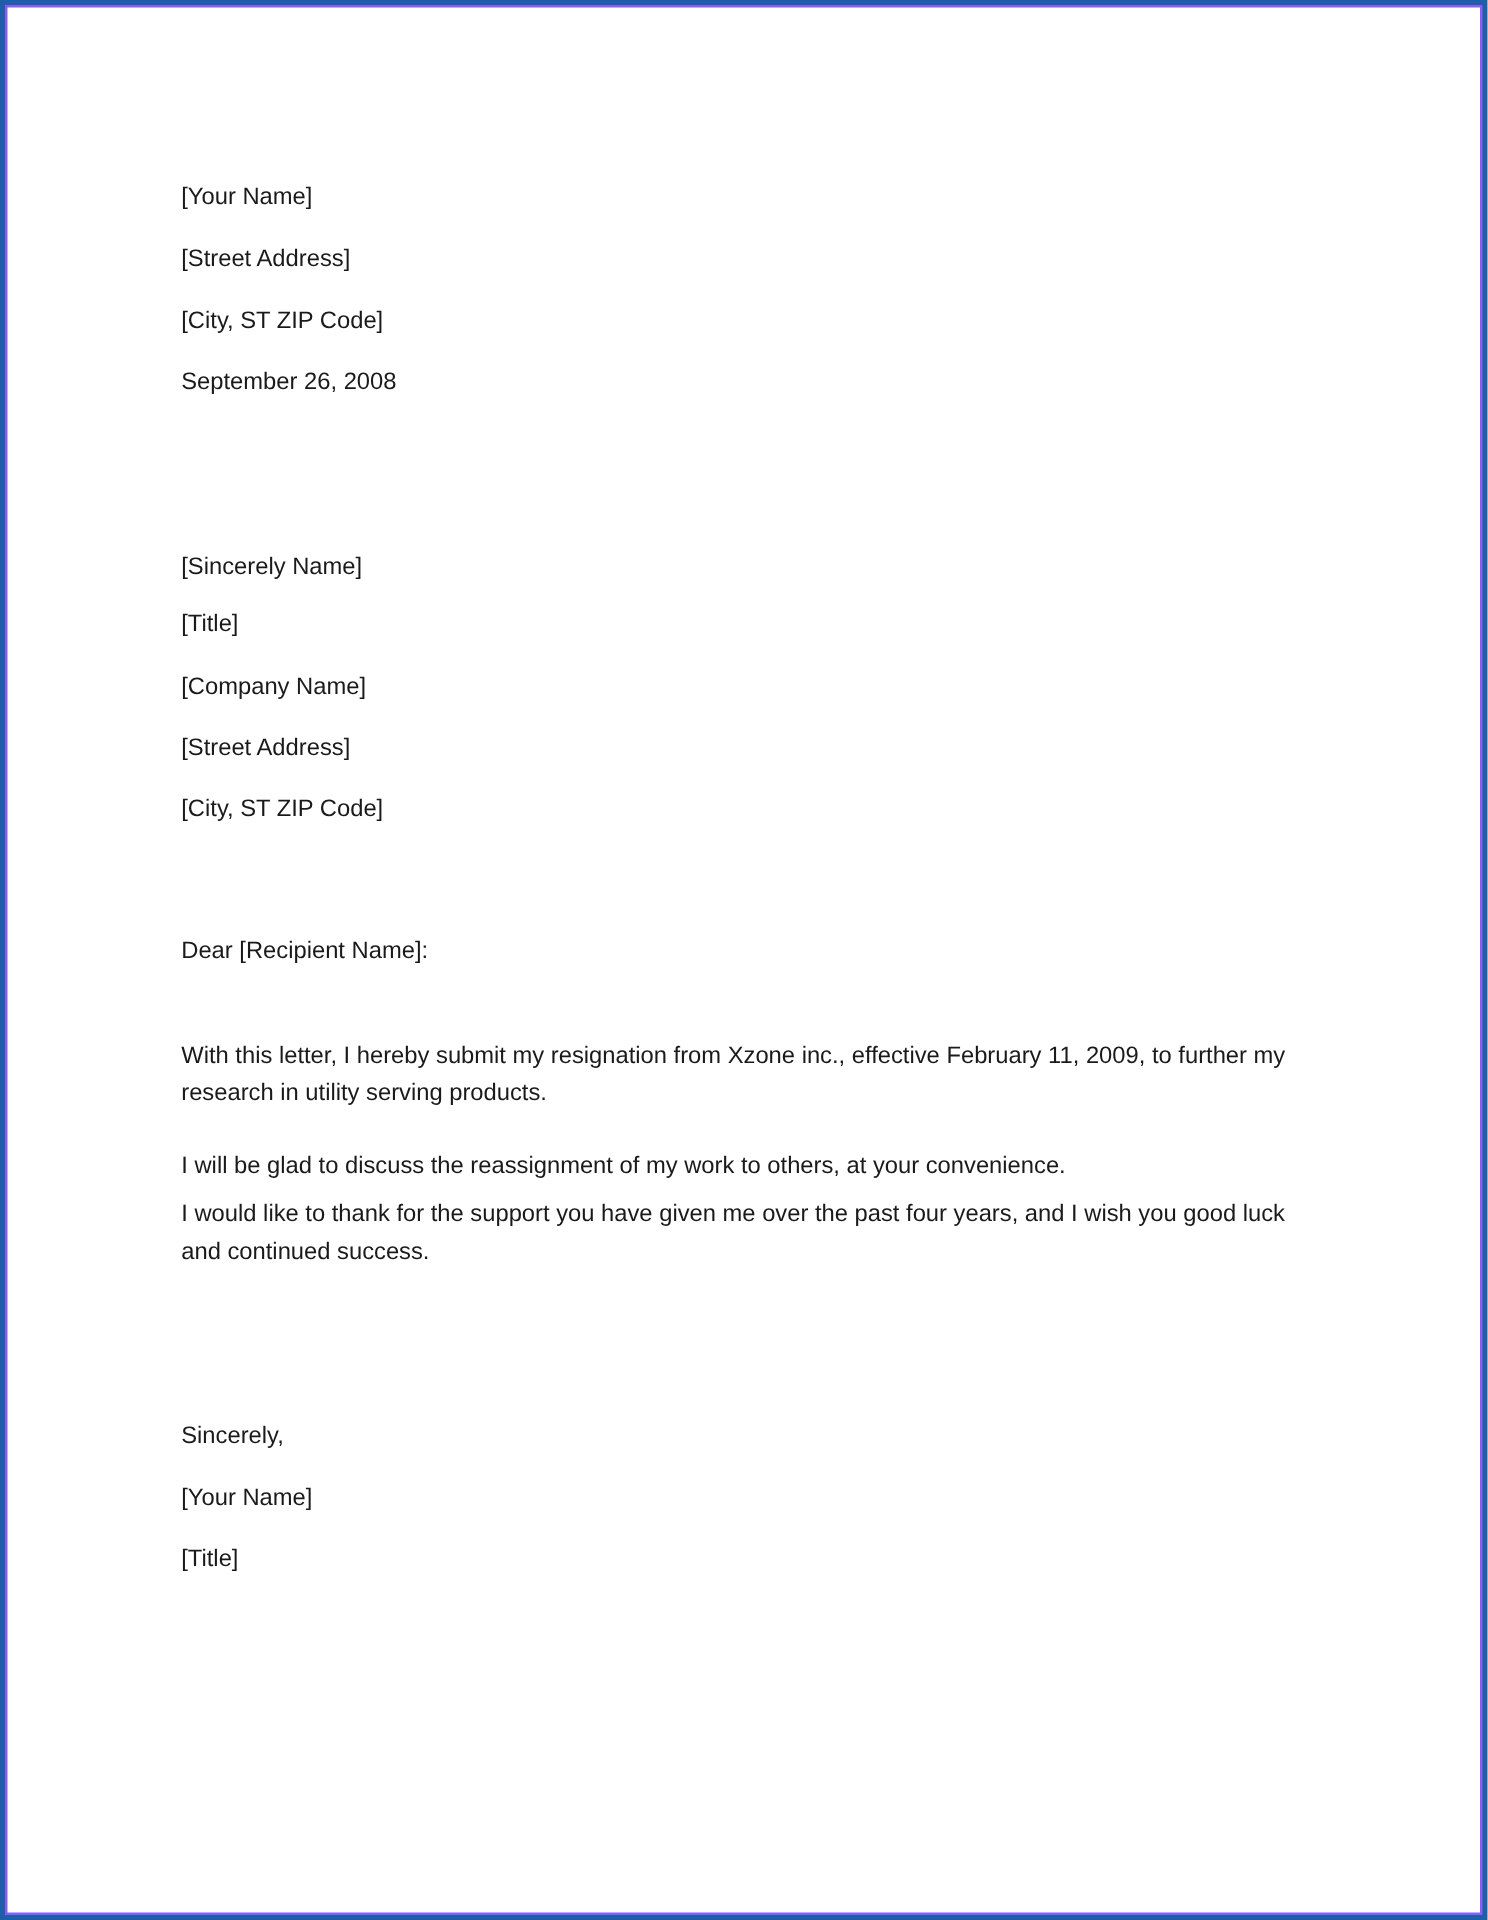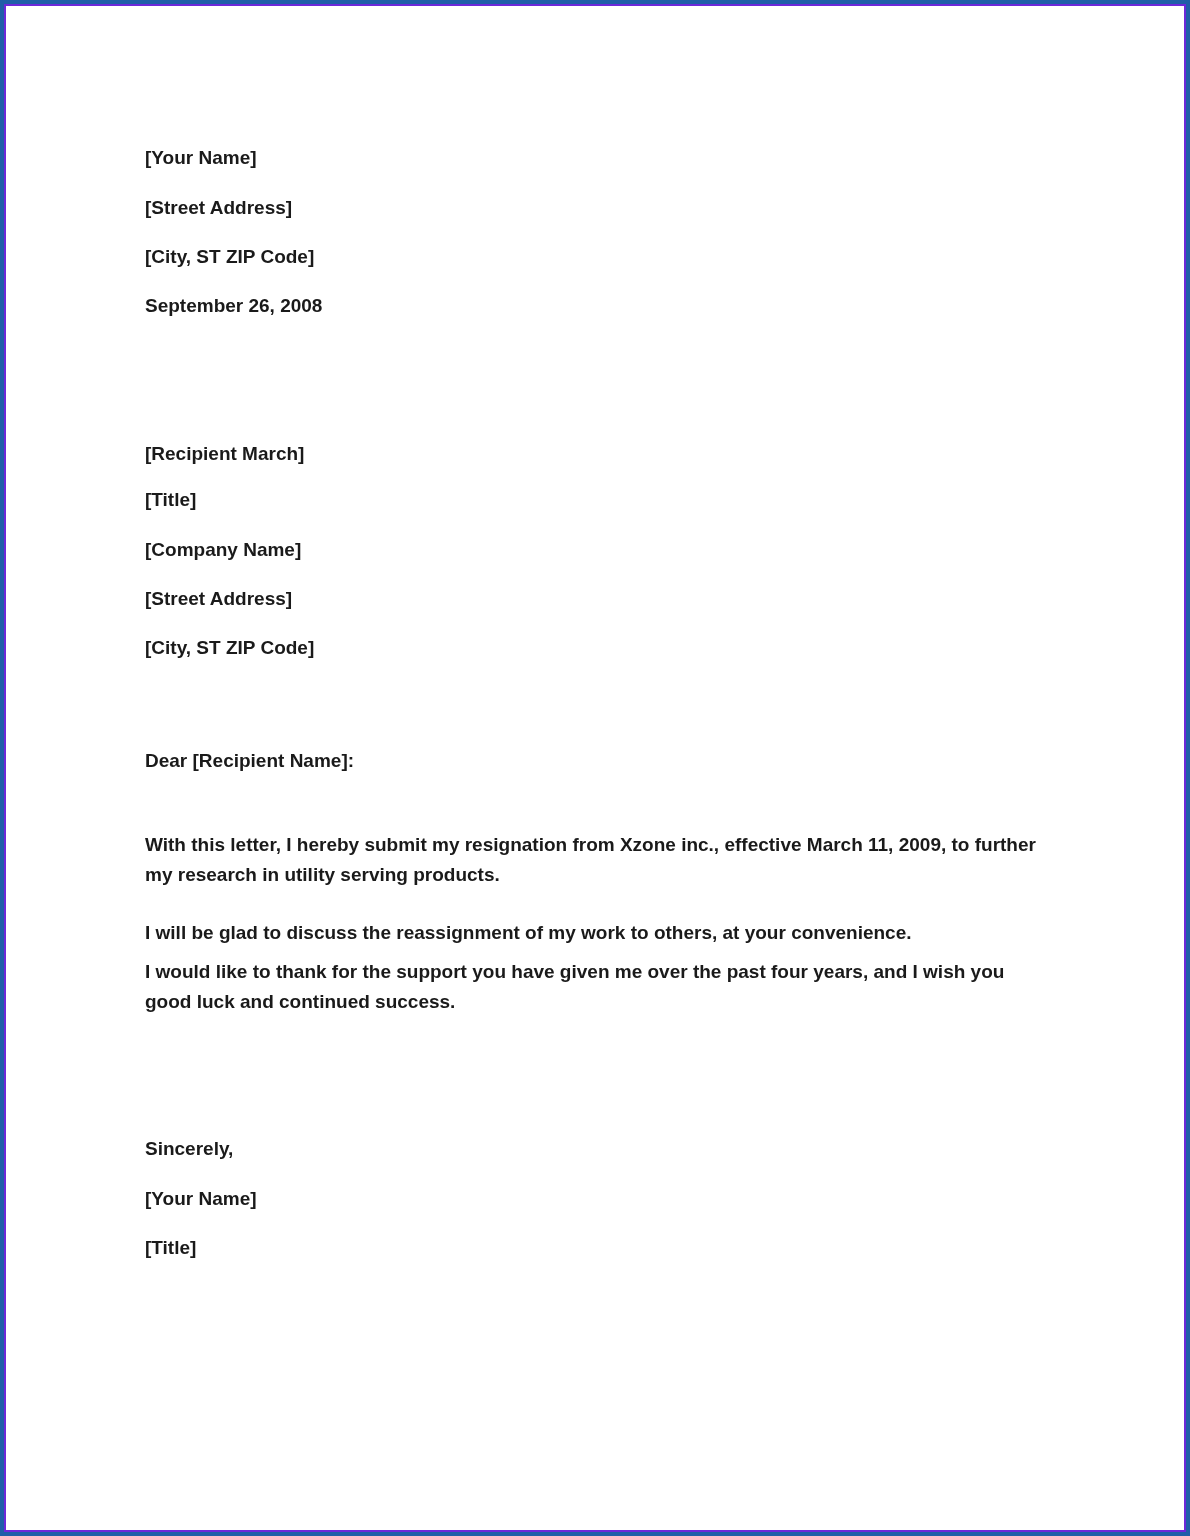--- a/index.html
+++ b/index.html
@@ -7,22 +7,21 @@
       width: 1190px;
       height: 1536px;
       background: #1f5ea8;
       position: relative;
       overflow: hidden;
       font-family: "Liberation Sans", "DejaVu Sans", sans-serif;
     }
     .frame {
       position: absolute;
       left: 4px; top: 4px; right: 4px; bottom: 4px;
-      background: #6d28d9;
-      font-weight: bold;
+      background: #8b5cf6;
     }
     .page {
       position: absolute;
       left: 2px; top: 2px; right: 2px; bottom: 2px;
       background: #ffffff;
     }
     .line {
       position: absolute;
       left: 139px;
       font-size: 19px;
@@ -47,31 +46,31 @@
   <div class="page">
 
     <div>
       <div class="line" style="top:137px">[Your Name]</div>
       <div class="line" style="top:187px">[Street Address]</div>
       <div class="line" style="top:236px">[City, ST ZIP Code]</div>
       <div class="line" style="top:285px">September 26, 2008</div>
     </div>
 
     <div>
-      <div class="line" style="top:433px">[Recipient March]</div>
+      <div class="line" style="top:433px">[Sincerely Name]</div>
       <div class="line" style="top:479px">[Title]</div>
       <div class="line" style="top:529px">[Company Name]</div>
       <div class="line" style="top:578px">[Street Address]</div>
       <div class="line" style="top:627px">[City, ST ZIP Code]</div>
     </div>
 
     <div class="line" style="top:740px">Dear [Recipient Name]:</div>
 
     <div>
-      <div class="para" style="top:824px">With this letter, I hereby submit my resignation from Xzone inc., effective March 11, 2009, to further my research in utility serving products.</div>
+      <div class="para" style="top:824px">With this letter, I hereby submit my resignation from Xzone inc., effective February 11, 2009, to further my research in utility serving products.</div>
       <div class="para" style="top:912px">I will be glad to discuss the reassignment of my work to others, at your convenience.</div>
       <div class="para" style="top:951px">I would like to thank for the support you have given me over the past four years, and I wish you good luck and continued success.</div>
     </div>
 
     <div>
       <div class="line" style="top:1128px">Sincerely,</div>
       <div class="line" style="top:1178px">[Your Name]</div>
       <div class="line" style="top:1227px">[Title]</div>
     </div>
 

